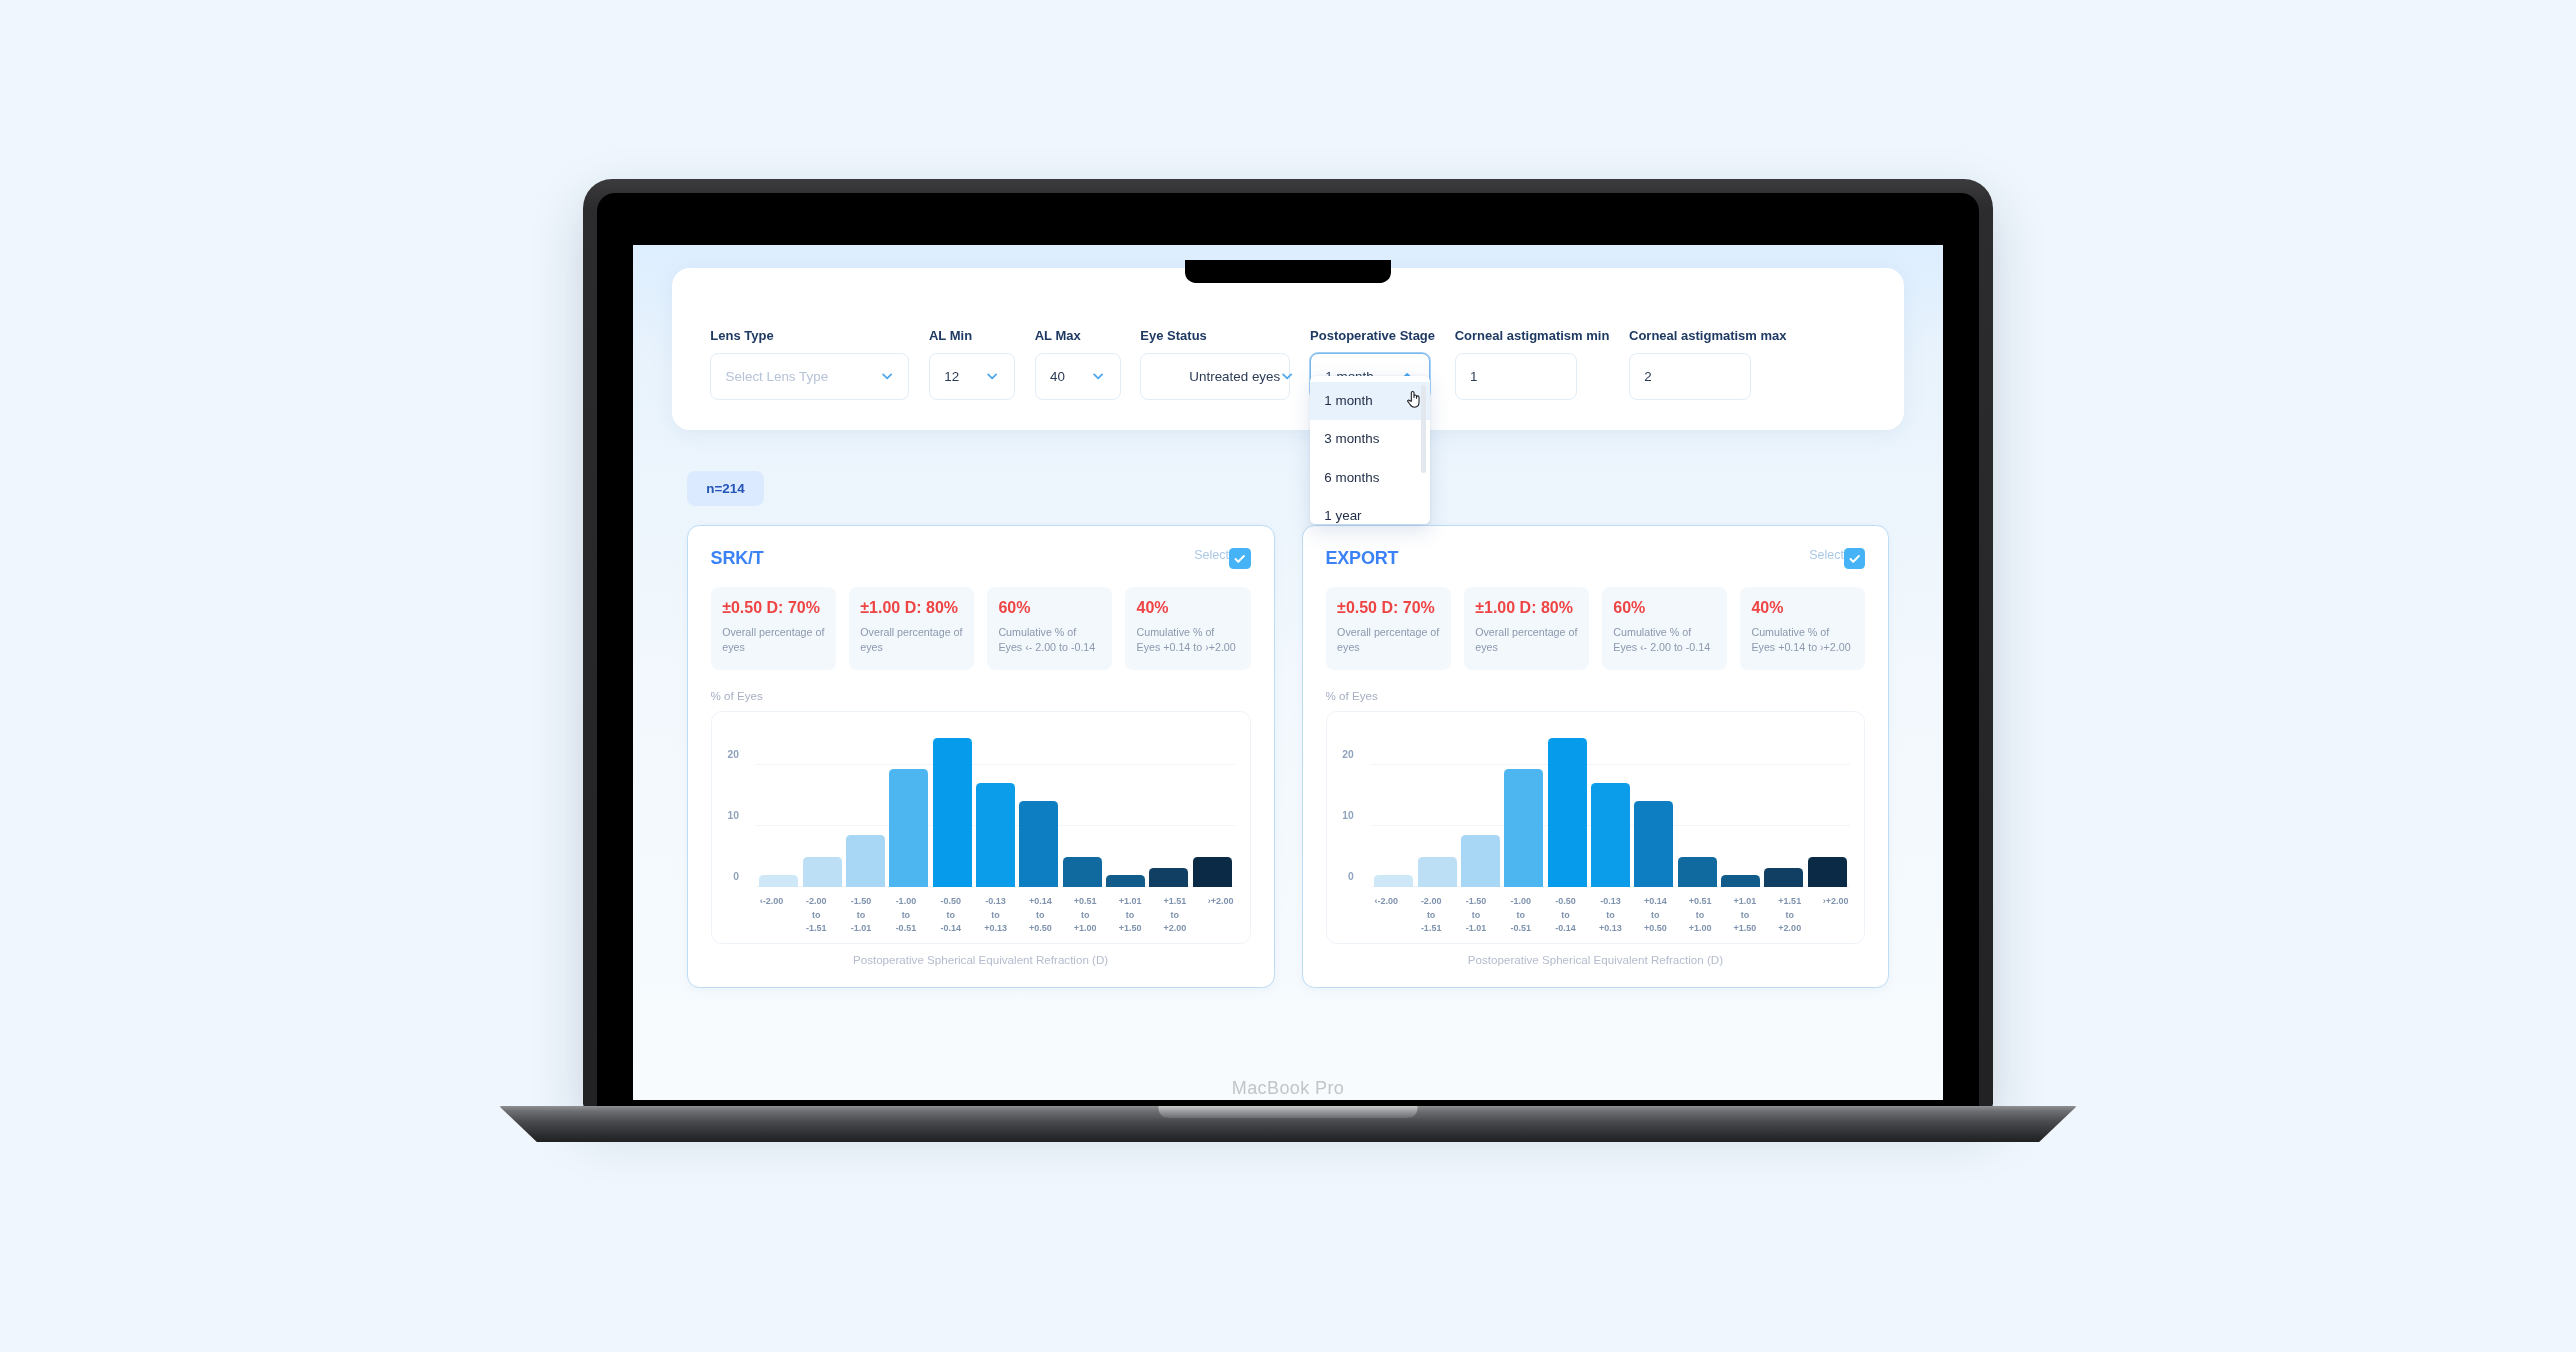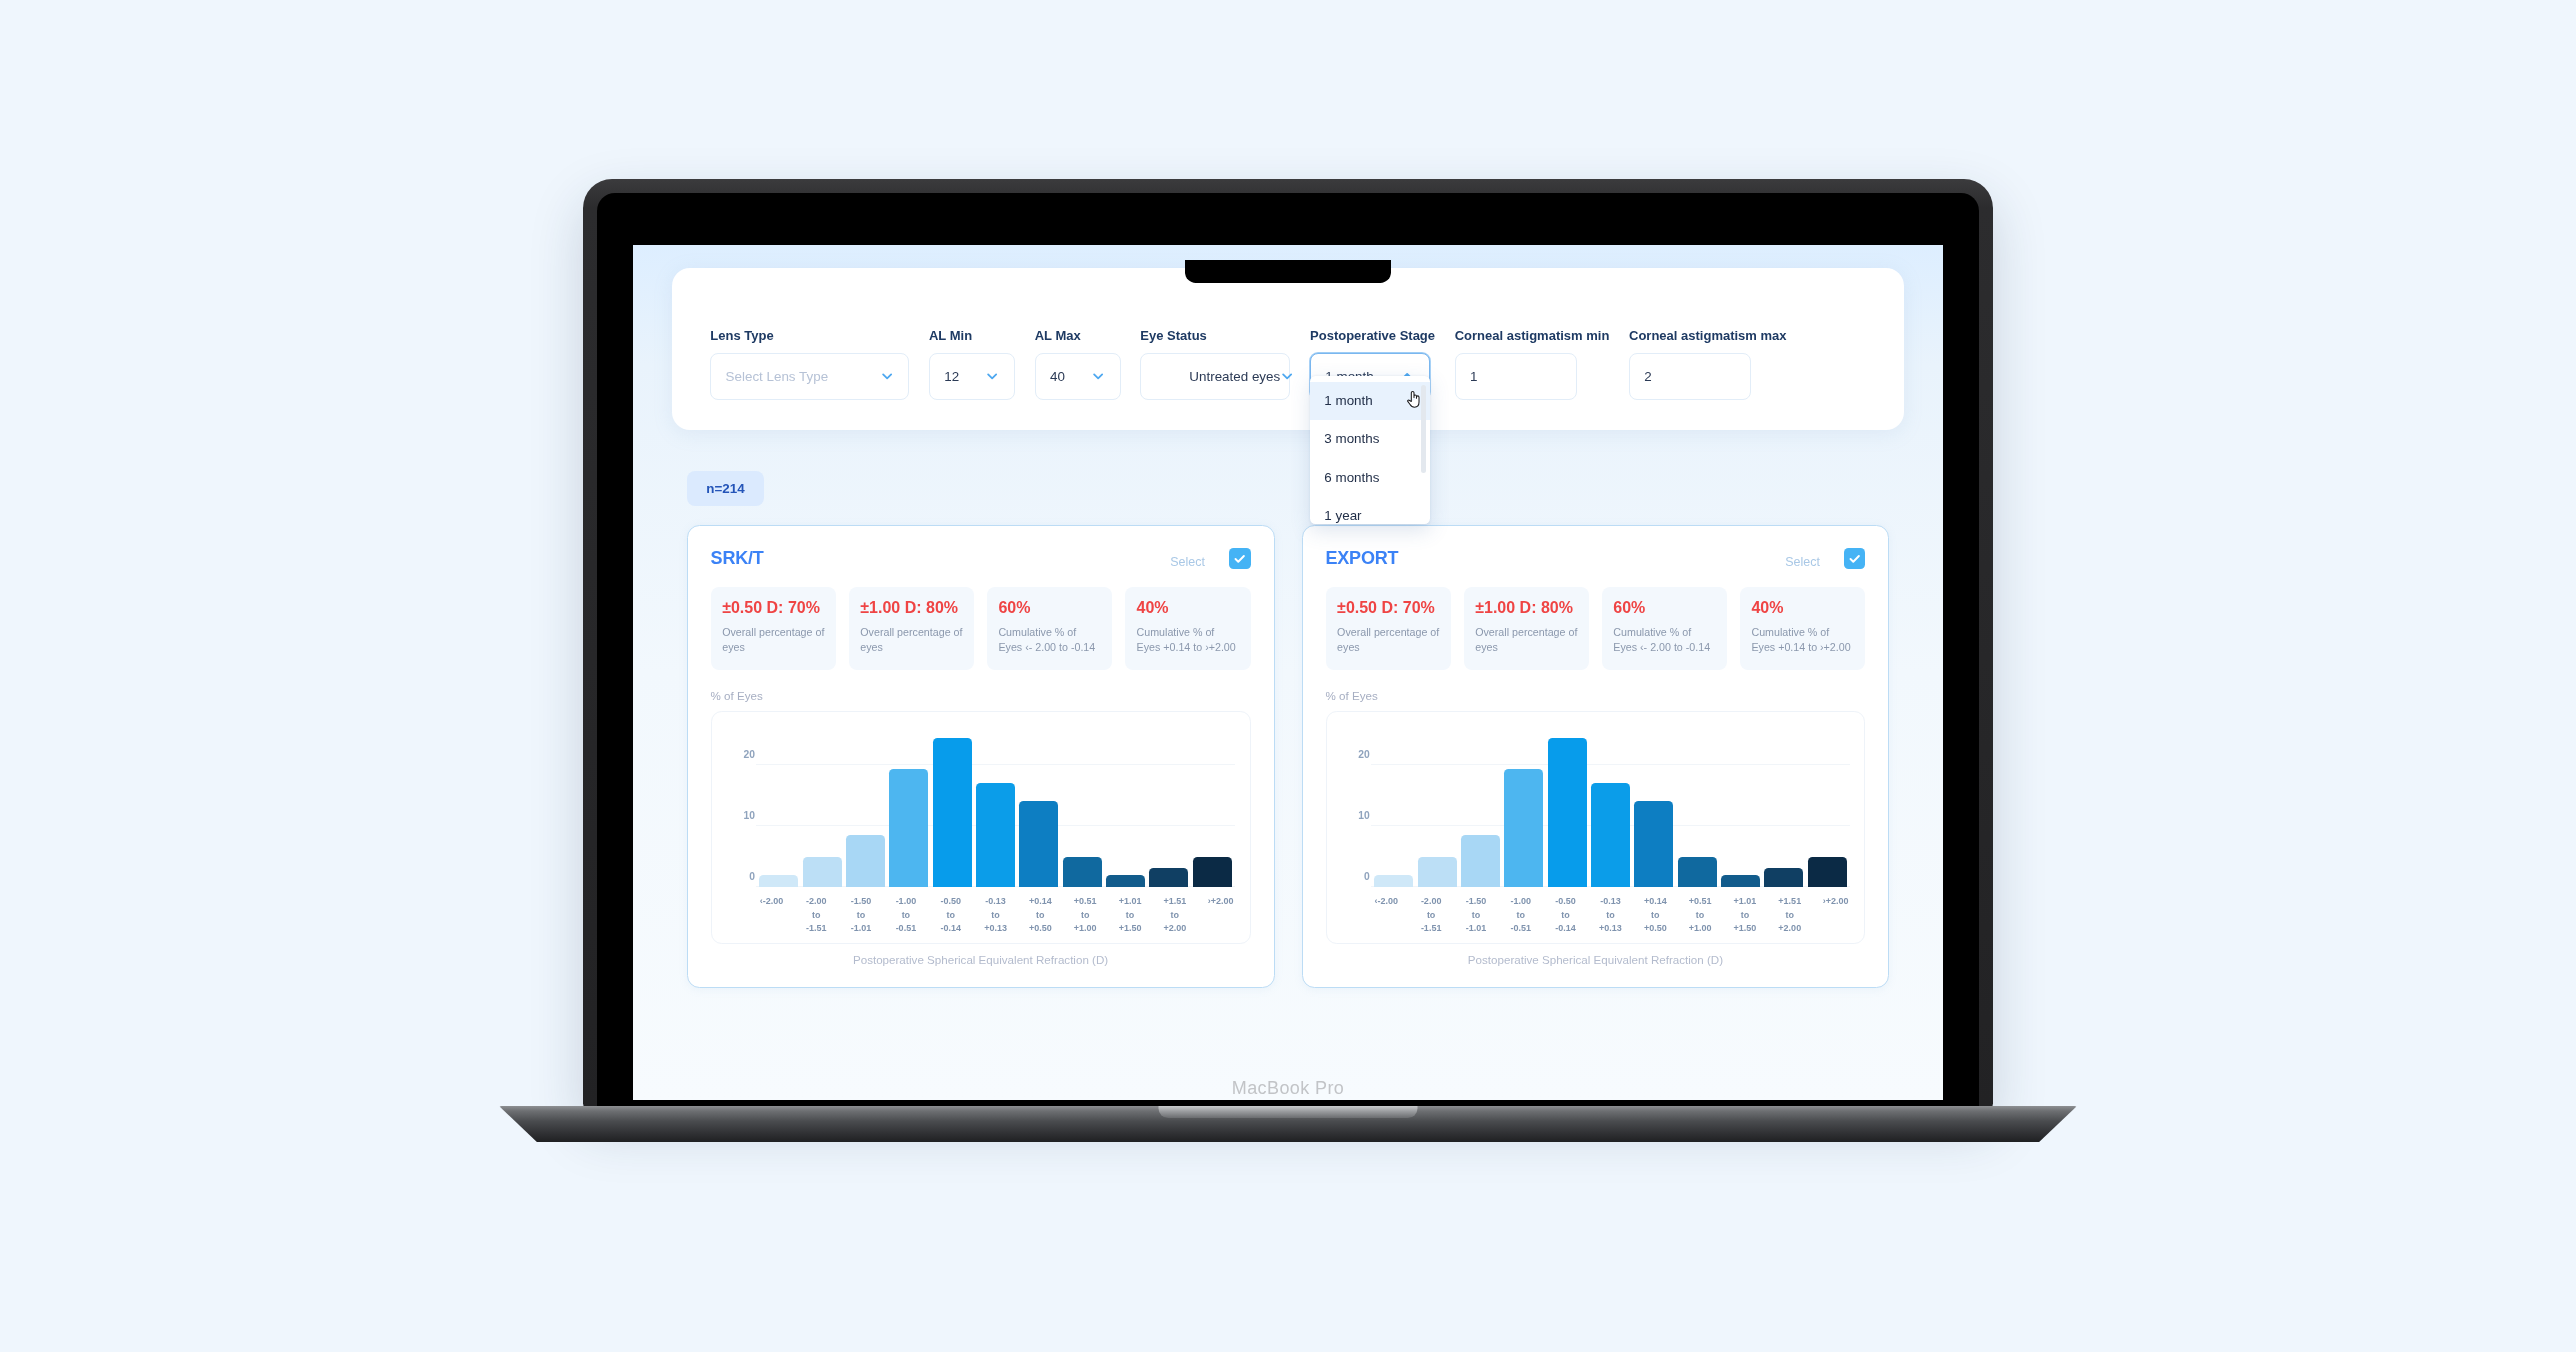--- a/index.html
+++ b/index.html
@@ -268,21 +268,21 @@
     display: flex;
     justify-content: space-between;
     align-items: center;
   }
   .card-title {
     font-size: 18px;
     font-weight: bold;
     color: #3b82f6;
     letter-spacing: -0.2px;
   }
-  .select-wrap { display: flex; align-items: flex-end; gap: 24px; }
+  .select-wrap { display: flex; align-items: flex-start; gap: 0; }
   .select-lbl { font-size: 12.5px; color: #a9c8e6; }
   .checkbox {
     width: 21.5px; height: 21.5px;
     border-radius: 4.5px;
     background: #45b3f5;
     display: flex; align-items: center; justify-content: center;
     cursor: pointer;
   }
   .checkbox svg { width: 13.4px; height: 13.4px; }
 
@@ -330,21 +330,21 @@
     height: 159px;
     display: flex;
   }
   .yaxis {
     position: relative;
     width: 30px;
     flex: none;
   }
   .ytick {
     position: absolute;
-    right: 1px;
+    right: 17px;
     transform: translateY(-50%);
     font-size: 10.3px;
     font-weight: bold;
     color: #8fa3bd;
   }
   .plotarea {
     position: relative;
     flex: 1;
     display: flex;
     align-items: flex-end;

